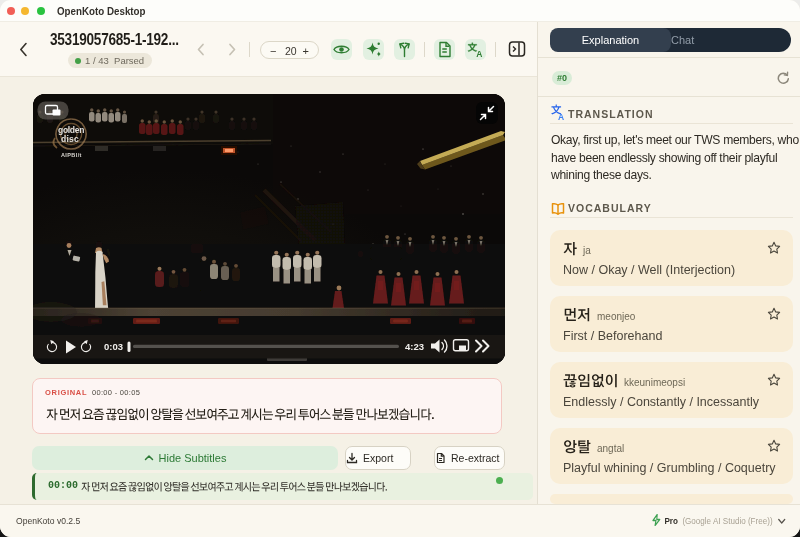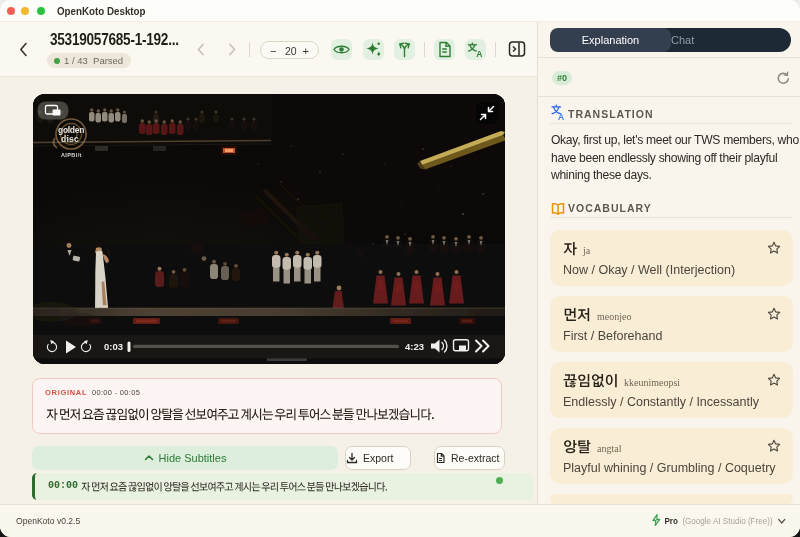--- a/index.html
+++ b/index.html
@@ -6,40 +6,40 @@
 .deskbot{position:absolute;left:0;right:0;bottom:0;height:24px;background:#151515}
 .win{position:absolute;left:0;top:0;width:800px;height:537px;border-radius:11px;overflow:hidden;background:#f5f1e6}
 .tb{position:absolute;left:0;top:0;width:800px;height:22px;background:#fdfdfa;border-bottom:1px solid #f0ede4}
 .tl{position:absolute;top:6.5px;width:8px;height:8px;border-radius:50%}
 .tbt{position:absolute;left:57px;top:0;line-height:22px;font-size:11.5px;font-weight:bold;color:#33302b;transform:scaleX(0.85);transform-origin:0 50%}
 .toolbar{position:absolute;left:0;top:22px;width:537px;height:55px;background:#fbf8f1;border-bottom:1px solid #eae5d8}
 .content{position:absolute;left:0;top:77px;width:537px;height:427px;background:#f5f1e6}
 .sidebar{position:absolute;left:537px;top:22px;width:263px;height:482px;background:#f9f5ec;border-left:1px solid #e4dfd2}
 .footer{position:absolute;left:0;top:504px;width:800px;height:33px;background:#faf7ef;border-top:1px solid #e7e2d5}
 .vtitle{position:absolute;left:50px;top:9px;font-size:16px;font-weight:bold;color:#211e19;letter-spacing:-0.3px;transform:scaleX(0.85);transform-origin:0 50%}
-.badge{position:absolute;left:47px;top:31px;height:15px;background:#ece7da;border-radius:8px;font-size:9.5px;color:#6e695d;line-height:15px;padding:0 8px 9px 17px}
+.badge{position:absolute;left:68px;top:31px;height:15px;background:#ece7da;border-radius:8px;font-size:9.5px;color:#6e695d;line-height:15px;padding:0 8px 9px 17px}
 .badge i{position:absolute;left:7px;top:5px;width:6px;height:6px;border-radius:50%;background:#43a047}
 .ibtn{position:absolute;top:17px;width:21px;height:21px;border-radius:6px;background:#e2f0e1}
 .sep{position:absolute;top:20px;width:1px;height:15px;background:#ddd8ca}
 .sizer{position:absolute;left:260px;top:19px;width:59px;height:18px;border:1px solid #dcd7c8;border-radius:9px;background:#fcfaf4;color:#3a362f}
 .sizer span{position:absolute;font-size:11px;line-height:16px}
 .tabwrap{position:absolute;left:0;top:0;width:263px;height:36px;border-bottom:1px solid #e7e2d4}
 .tabbar{position:absolute;left:12px;top:6px;width:241px;height:24px;background:#1e2936;border-radius:12px}
 .tabactive{position:absolute;left:0;top:0;width:121px;height:24px;background:#333f4e;border-radius:8px}
 .tabbar .t1{position:absolute;left:0;top:0;width:121px;text-align:center;line-height:24px;font-size:11px;color:#fff}
 .tabbar .t2{position:absolute;left:121px;top:0;width:120px;text-align:left;line-height:24px;font-size:11px;color:#929da9}
 .seghead{position:absolute;left:0;top:36px;width:263px;height:39px;border-bottom:1px solid #e7e2d4}
 .seg0{position:absolute;left:14px;top:13px;height:14px;border-radius:7px;background:#d9ecd7;color:#2f7d33;font-size:9px;font-weight:bold;line-height:14px;padding:0 5px}
 .seghead b{position:absolute;left:38px;top:12px;font-size:12.5px;color:#26221c}
 .shead{position:absolute;font-size:10.5px;font-weight:bold;letter-spacing:1px;color:#5d584c}
 .sline{position:absolute;left:12px;width:243px;height:1px;background:#eae4d6}
 .para{position:absolute;left:13px;top:110px;width:252px;font-size:12.1px;letter-spacing:-0.3px;line-height:17.5px;color:#2e2a24}
 .card{position:absolute;left:12px;width:243px;height:56px;background:#f9edd6;border-radius:10px}
 .card .kw{position:absolute;left:13px;top:10px}
-.card .rom{position:absolute;font-family:Liberation Serif, serif;font-size:10px;color:#6e6857;top:15px}
+.card .rom{position:absolute;font-family:Liberation Sans, sans-serif;font-size:10px;color:#6e6857;top:15px}
 .card .mean{position:absolute;left:13px;top:33px;font-size:12.5px;color:#4b463c}
 .card svg.star{position:absolute;right:12px;top:11px}
 .obox{position:absolute;left:32px;top:302px;width:470px;height:56px;background:#fdf5f3;border:1px solid #f3c9c3;border-radius:8px}
 .obox .lab{position:absolute;left:12px;top:9px;font-size:7.5px;font-weight:bold;color:#d94f46;letter-spacing:0.7px}
 .obox .tc{position:absolute;left:59px;top:8.5px;font-size:7.5px;color:#4a463e;letter-spacing:0.3px}
 .hidebtn{position:absolute;left:32px;top:368px;width:306px;height:24px;background:#ddeedd;border-radius:7px;color:#2c7a35;font-size:11px;text-align:center;line-height:24px}
 .wbtn{position:absolute;top:368px;height:24px;background:#fdfcf8;border:1px solid #d7d2c4;border-radius:7px;font-size:10.5px;color:#2d2a24;line-height:22px}
 .subrow{position:absolute;left:32px;top:396px;width:501px;height:27px;background:#e9f1e0;border-left:3px solid #2e6b2f;border-radius:5px}
 .subrow .ts{position:absolute;left:13px;top:7px;font-family:Liberation Mono, monospace;font-size:10px;font-weight:bold;color:#2c6b2e}
 .subrow .dot{position:absolute;left:461px;top:4px;width:7px;height:7px;border-radius:50%;background:#4caf50}

